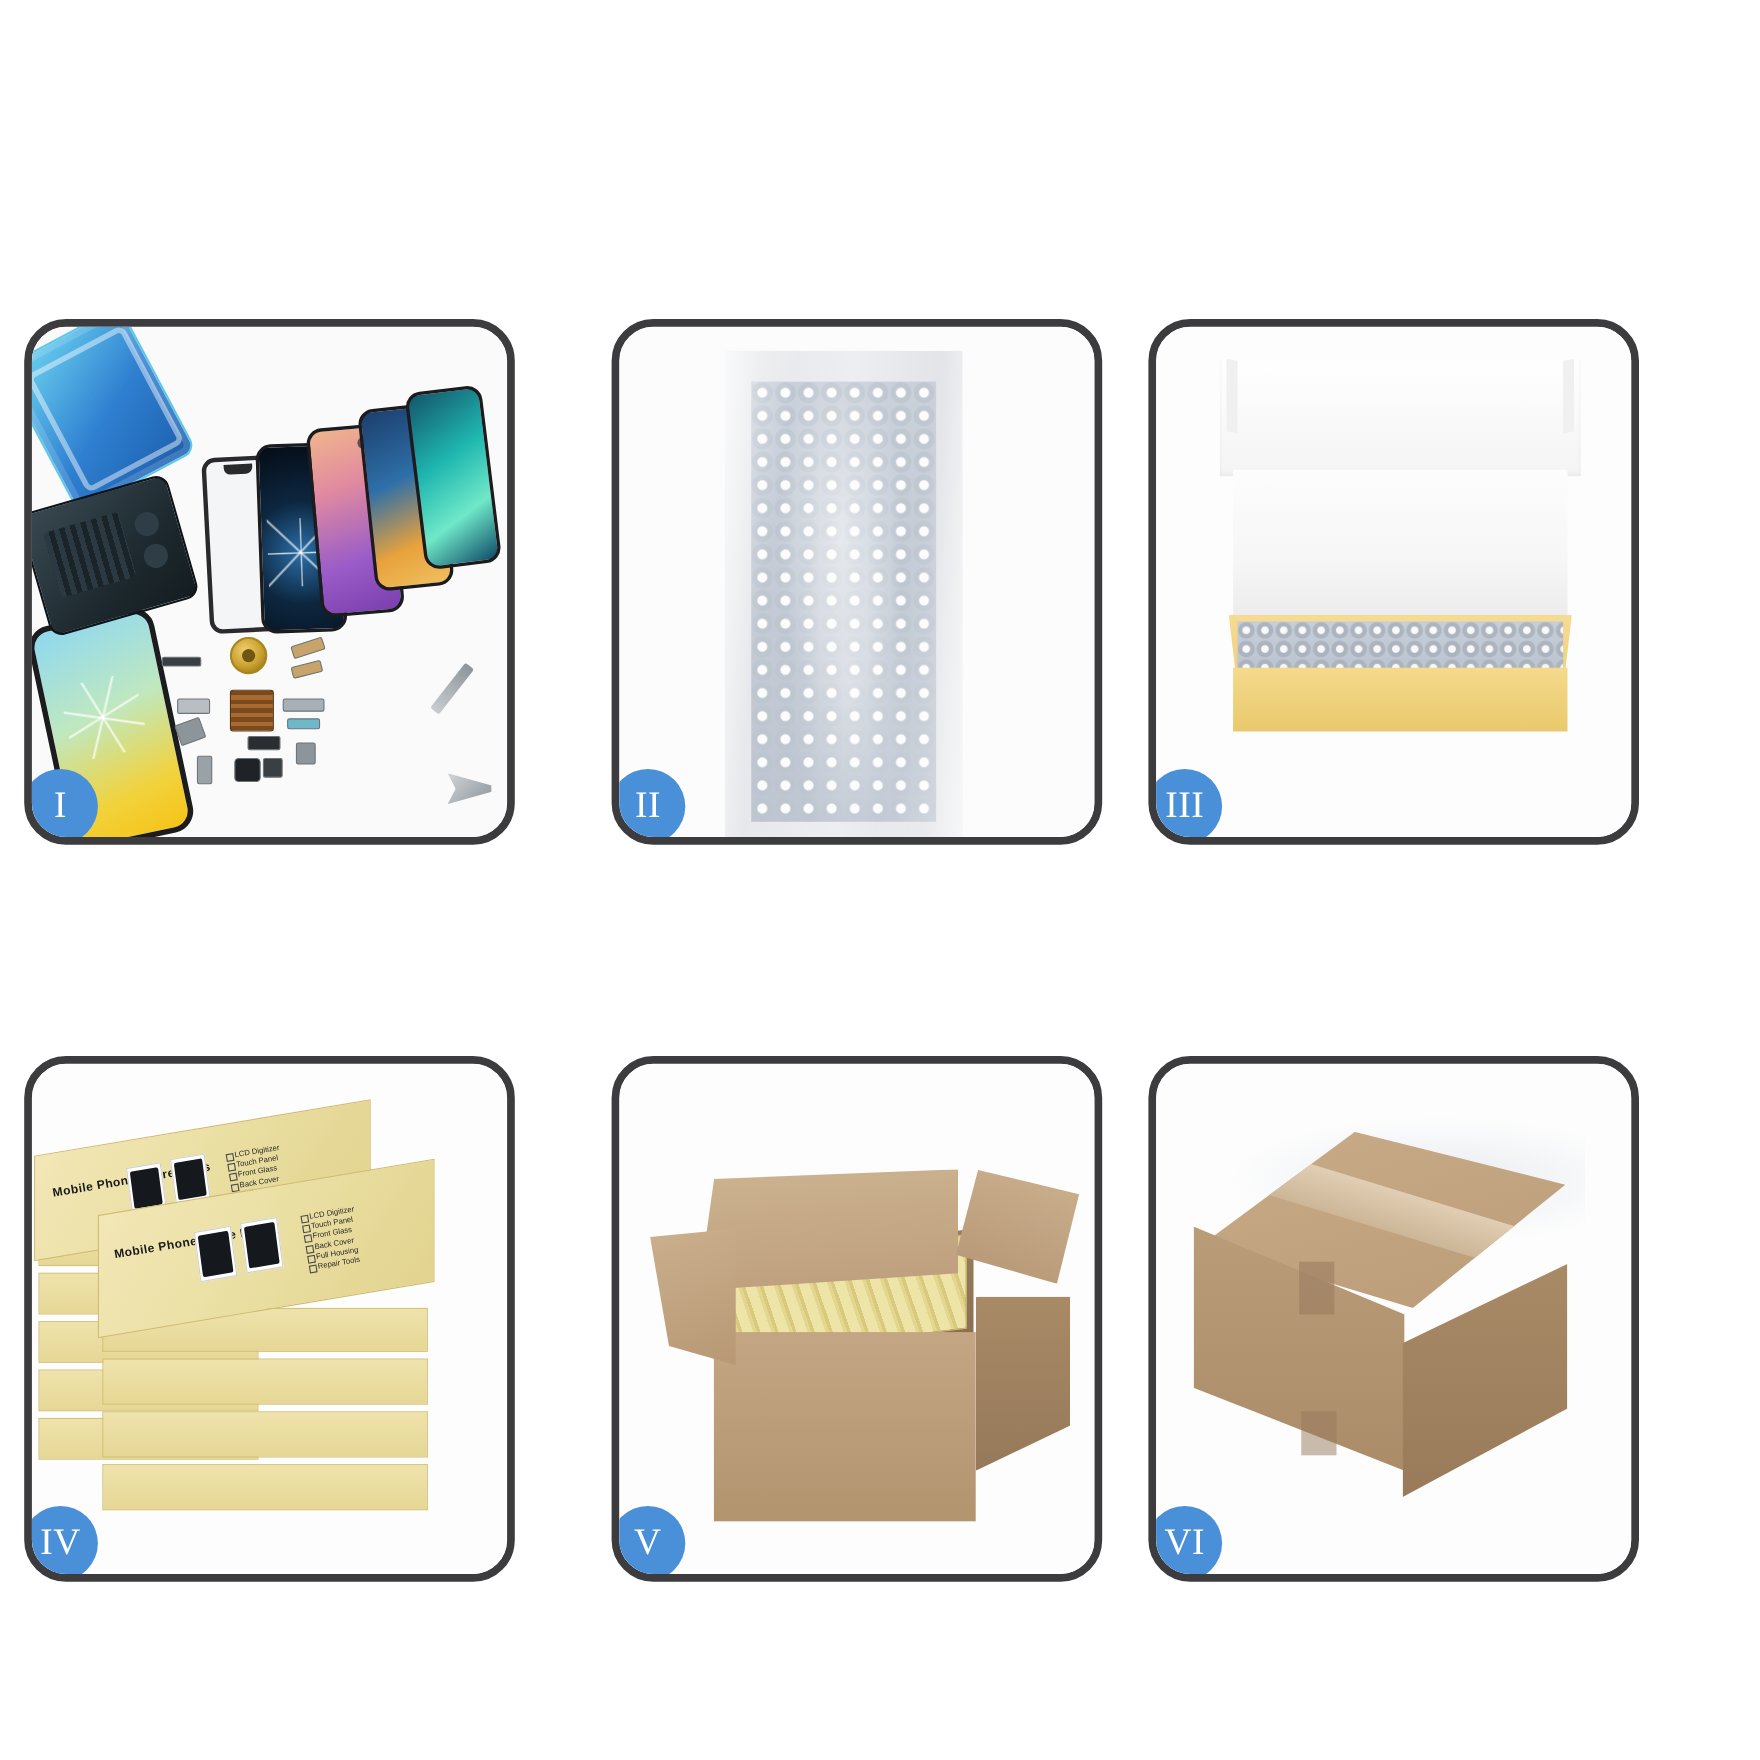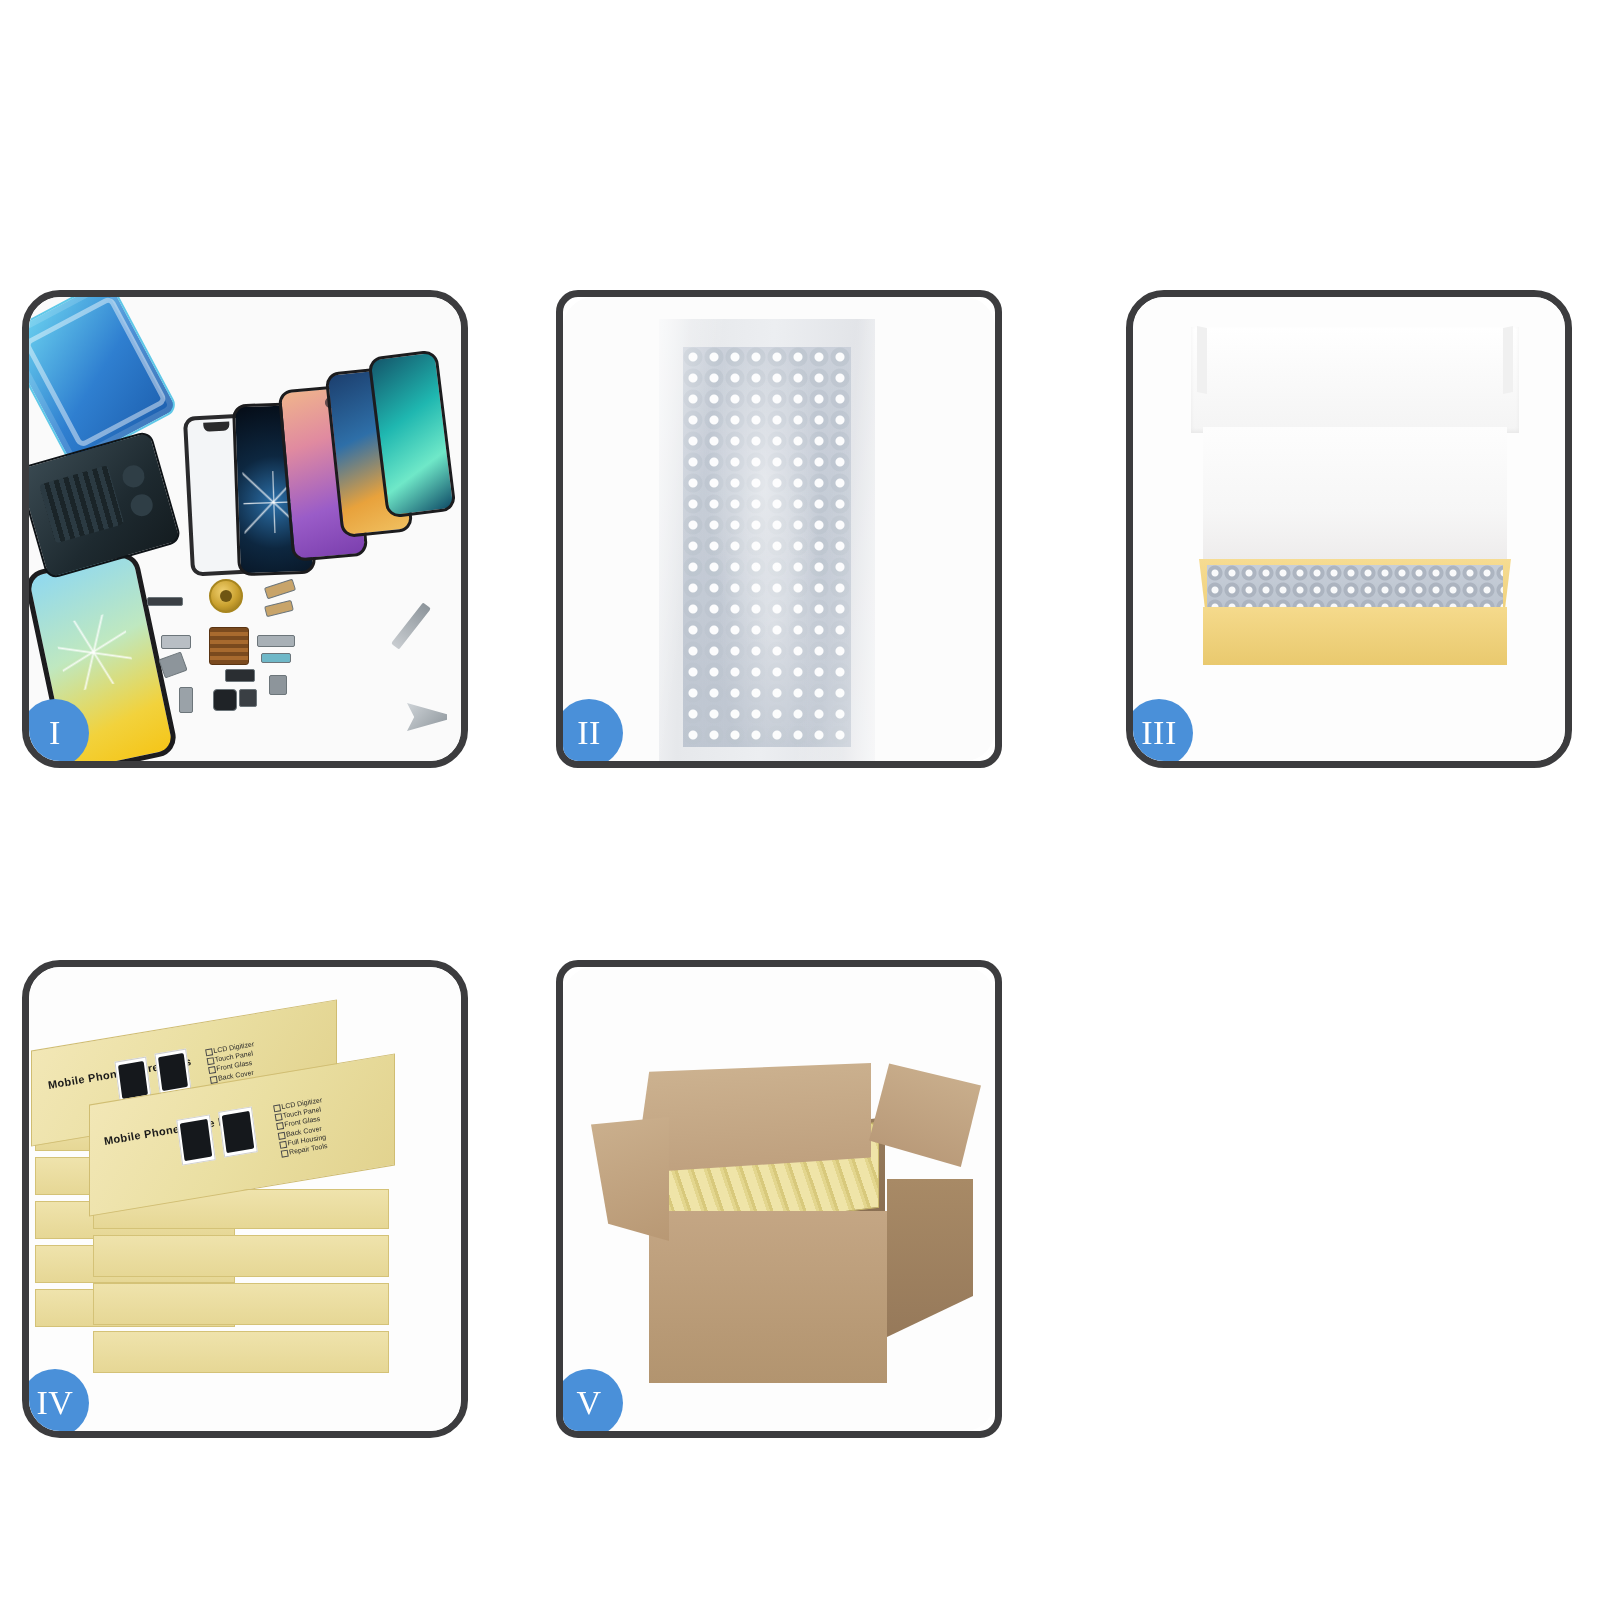--- a/index.html
+++ b/index.html
@@ -65,22 +65,22 @@
     background: #ffffff;
     overflow: hidden;
   }
   .panel-inner {
     position: absolute;
     inset: 0;
     overflow: hidden;
     border-radius: 31px;
   }
   .p-c0 { left: 0px; }
-  .p-c1 { left: 534px; border-radius: 22px; }
-  .p-c2 { left: 1104px; }
+  .p-c1 { left: 534px; }
+  .p-c2 { left: 1022px; }
   .p-r0 { top: 0px; }
   .p-r1 { top: 670px; }
 
   
   .badge {
     position: absolute;
     left: -8px;
     bottom: -6px;
     width: 68px;
     height: 68px;
@@ -524,15 +524,29 @@
           <div class="cv-body"></div>
           <div class="cv-right"></div>
           <div class="cv-flapTop"></div>
           <div class="cv-flapL"></div>
           <div class="cv-flapR"></div>
         </div>
       </div>
       <div class="badge">V</div>
     </div>
 
+    <div class="panel p-r1 p-c2">
+      <div class="panel-inner">
+        <div class="cs-bg">
+          <div class="cs-shadow"></div>
+          <div class="cs-top"></div>
+          <div class="cs-tape"></div>
+          <div class="cs-left"></div>
+          <div class="cs-right"></div>
+          <div class="cs-seam"></div>
+          <div class="cs-seam2"></div>
+        </div>
+      </div>
+      <div class="badge">VI</div>
+    </div>
 
   </div>
 </div>
 
 </body></html>

